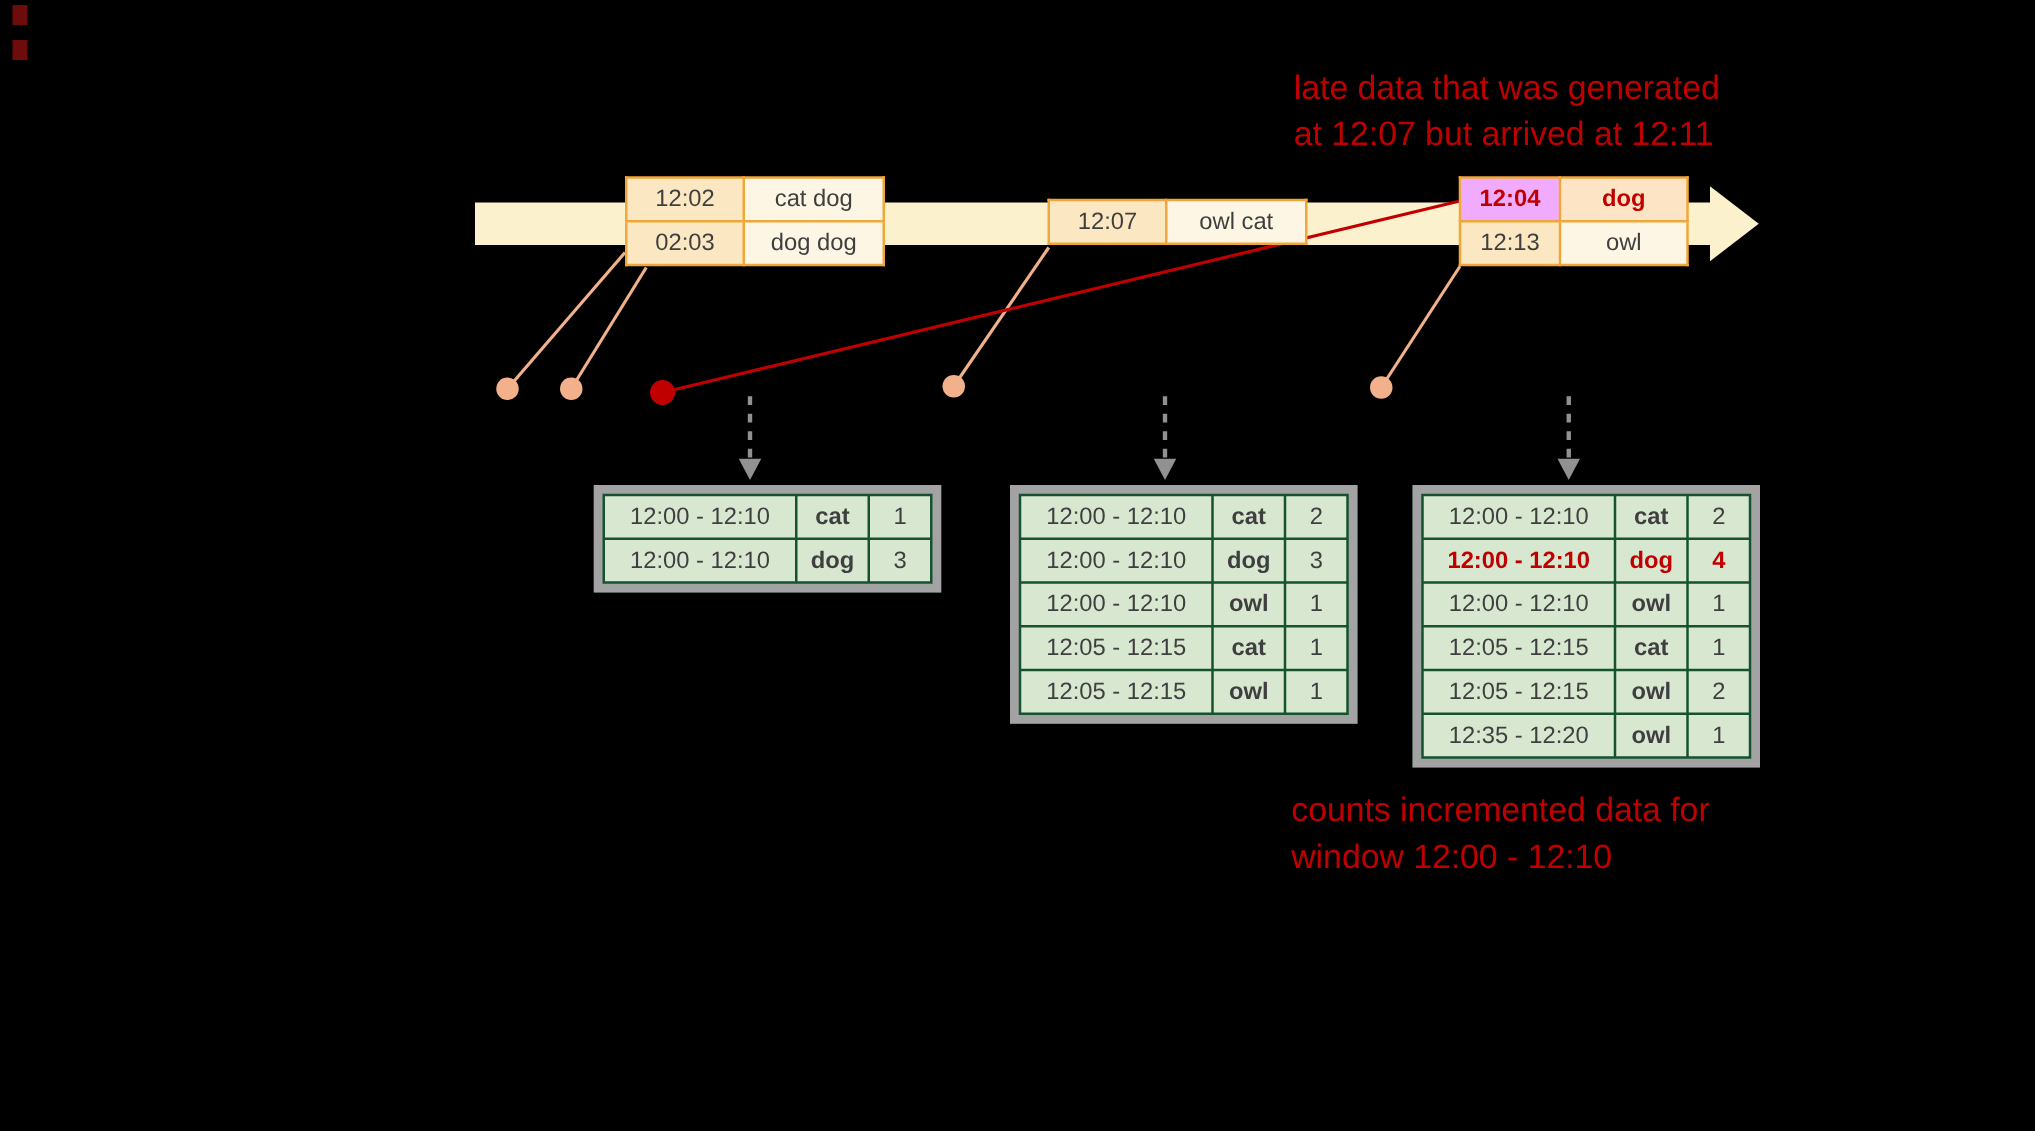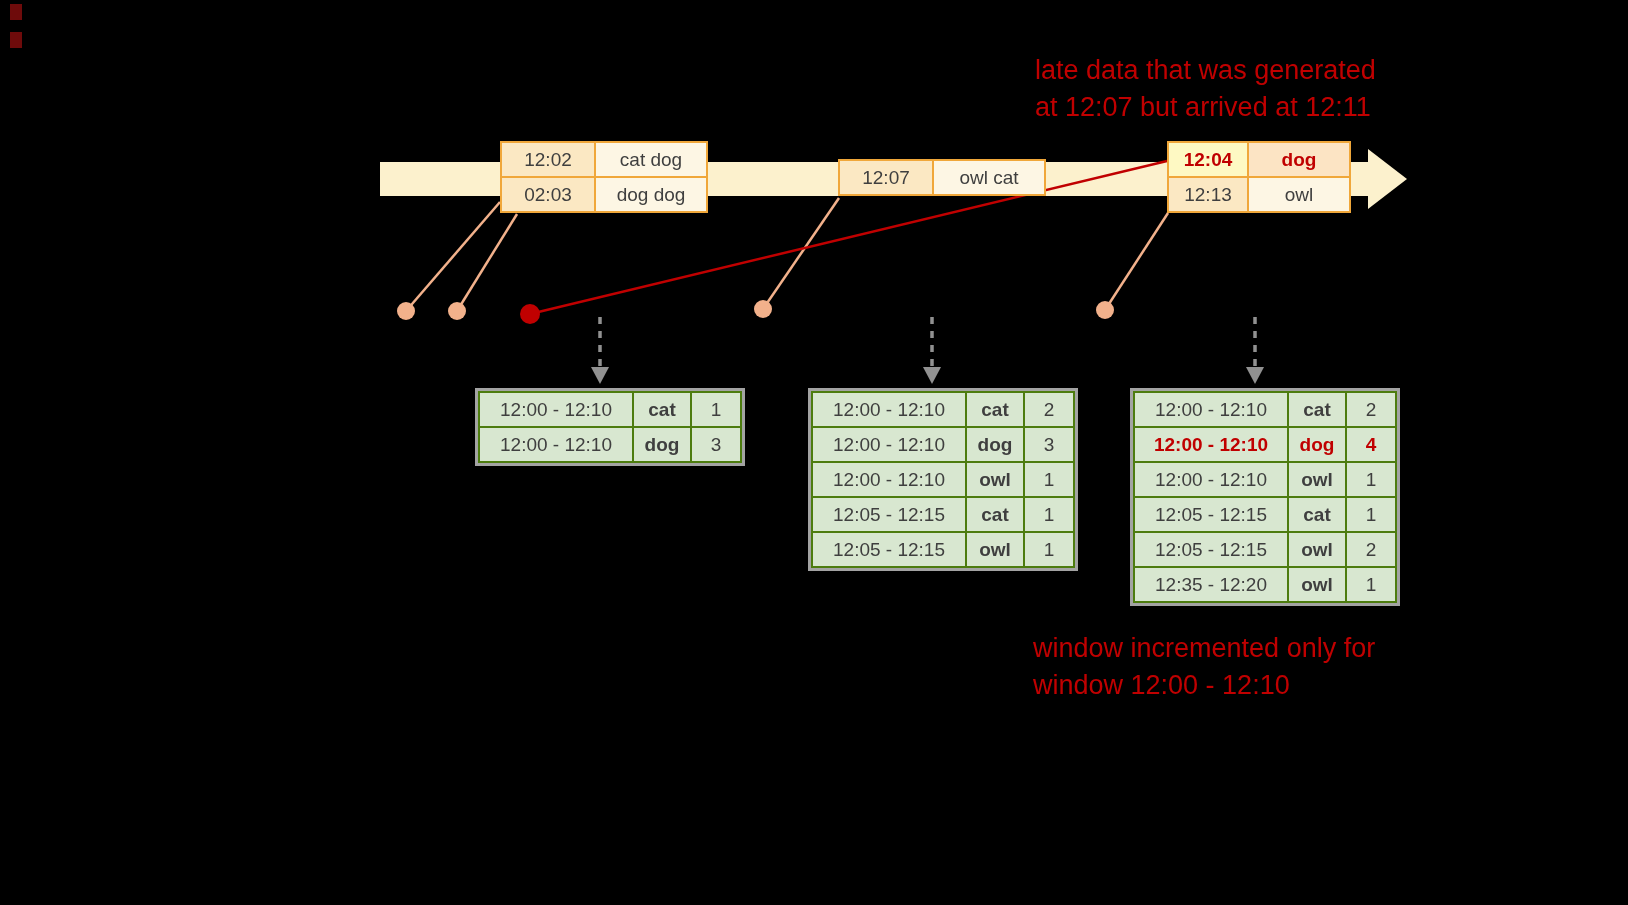--- a/index.html
+++ b/index.html
@@ -47,34 +47,34 @@
     font-size: 19px;
     color: #3f3f3f;
     text-align: center;
     padding: 0 4px;
   }
   table.event td.time  { width: 84px;  background: #fbe8c3; }
   table.event td.words { width: 102px; background: #fdf6e4; }
   table.event.box3 td.time  { width: 70px; }
   table.event.box3 td.words { width: 92px; }
   table.event tr.late td { color: #c00000; font-weight: bold; }
-  table.event tr.late td.time  { background: #fef9c3; }
+  table.event tr.late td.time  { background: #f0abfc; }
   table.event tr.late td.words { background: #fce4c4; }
   #event-box-1 { left: 500px;  top: 141px; padding-left: 32px; }
   #event-box-2 { left: 838px;  top: 159px; }
   #event-box-3 { left: 1167px; top: 141px; }
 
   
   table.result {
     position: absolute;
     z-index: 2;
     border-collapse: separate;
     border-spacing: 2px;
-    background: #4d7c0f;
-    border: 3px solid #a3a3a3;
+    background: #14532d;
+    border: 7px solid #a3a3a3;
   }
   table.result td {
     background: #d8e7d0;
     height: 33px;
     font-size: 19px;
     color: #3f3f3f;
     text-align: center;
     padding: 0 4px;
   }
   table.result td.window { width: 144px; }
@@ -238,17 +238,17 @@
       </tr>
       <tr>
         <td class="window">12:35 - 12:20</td>
         <td class="word">owl</td>
         <td class="count">1</td>
       </tr>
     </tbody>
   </table>
 
   <div class="annotation" id="counts-note">
-    <div>window incremented only for</div>
+    <div>counts incremented data for</div>
     <div>window 12:00 - 12:10</div>
   </div>
 
 </div>
 
 </body></html>

